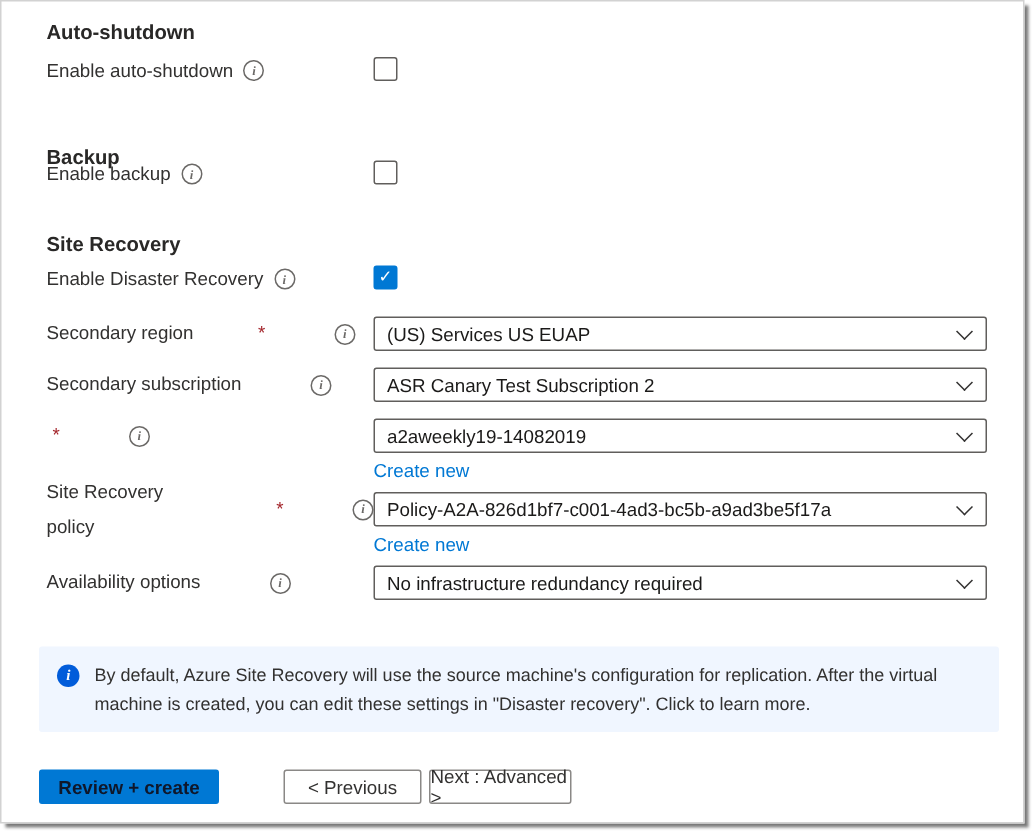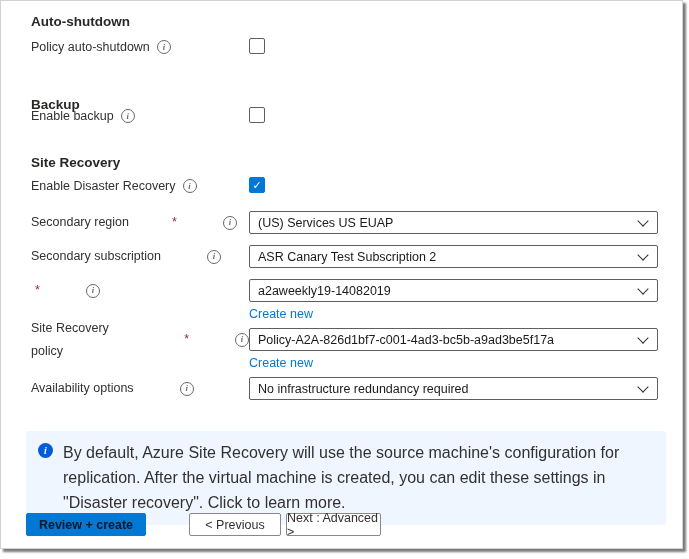--- a/index.html
+++ b/index.html
@@ -48,41 +48,41 @@
     position:absolute;left:25px;top:430px;width:640px;box-sizing:border-box;
     background:#f0f6ff;border-radius:2px;padding:10px 18px 10px 12px;
     display:flex;gap:10px;cursor:pointer;
   }
   .banner-icon{
     flex:none;width:15px;height:15px;border-radius:50%;background:#015cda;color:#fff;
     display:flex;align-items:center;justify-content:center;
     font-family:"Liberation Serif",serif;font-weight:700;font-style:italic;font-size:10px;margin-top:2px;
   }
   .banner-icon::before{content:"i";}
-  .banner-text{font-size:16px;line-height:1.55;color:#323130;}
+  .banner-text{font-size:12px;line-height:1.55;color:#323130;}
   .btn{
     position:absolute;top:512px;height:23px;box-sizing:border-box;border-radius:2px;
     display:flex;align-items:center;justify-content:center;font-size:12.5px;cursor:pointer;
     font-family:"Liberation Sans","DejaVu Sans",sans-serif;
   }
   .btn-primary{left:25px;width:120px;background:#0078d4;border:1px solid #0078d4;color:#0f172a;font-weight:700;}
   .btn-secondary{background:#fff;border:1px solid #8a8886;color:#323130;}
   #btn-previous{left:188px;width:92px;}
   #btn-next{left:285px;width:95px;}
 </style>
 </head>
 <body>
 
 <div class="frame">
 
   <div class="heading" style="top:13px;">Auto-shutdown</div>
 
   <div class="row" style="top:37px;">
     <div class="label-col short">
-      <span>Policy auto-shutdown</span>
+      <span>Enable auto-shutdown</span>
       <span class="info-icon"></span>
     </div>
     <div class="control-col">
       <div class="checkbox">
         
       </div>
     </div>
   </div>
 
   <div class="heading" style="top:96px;text-align:right;">Backup</div>

